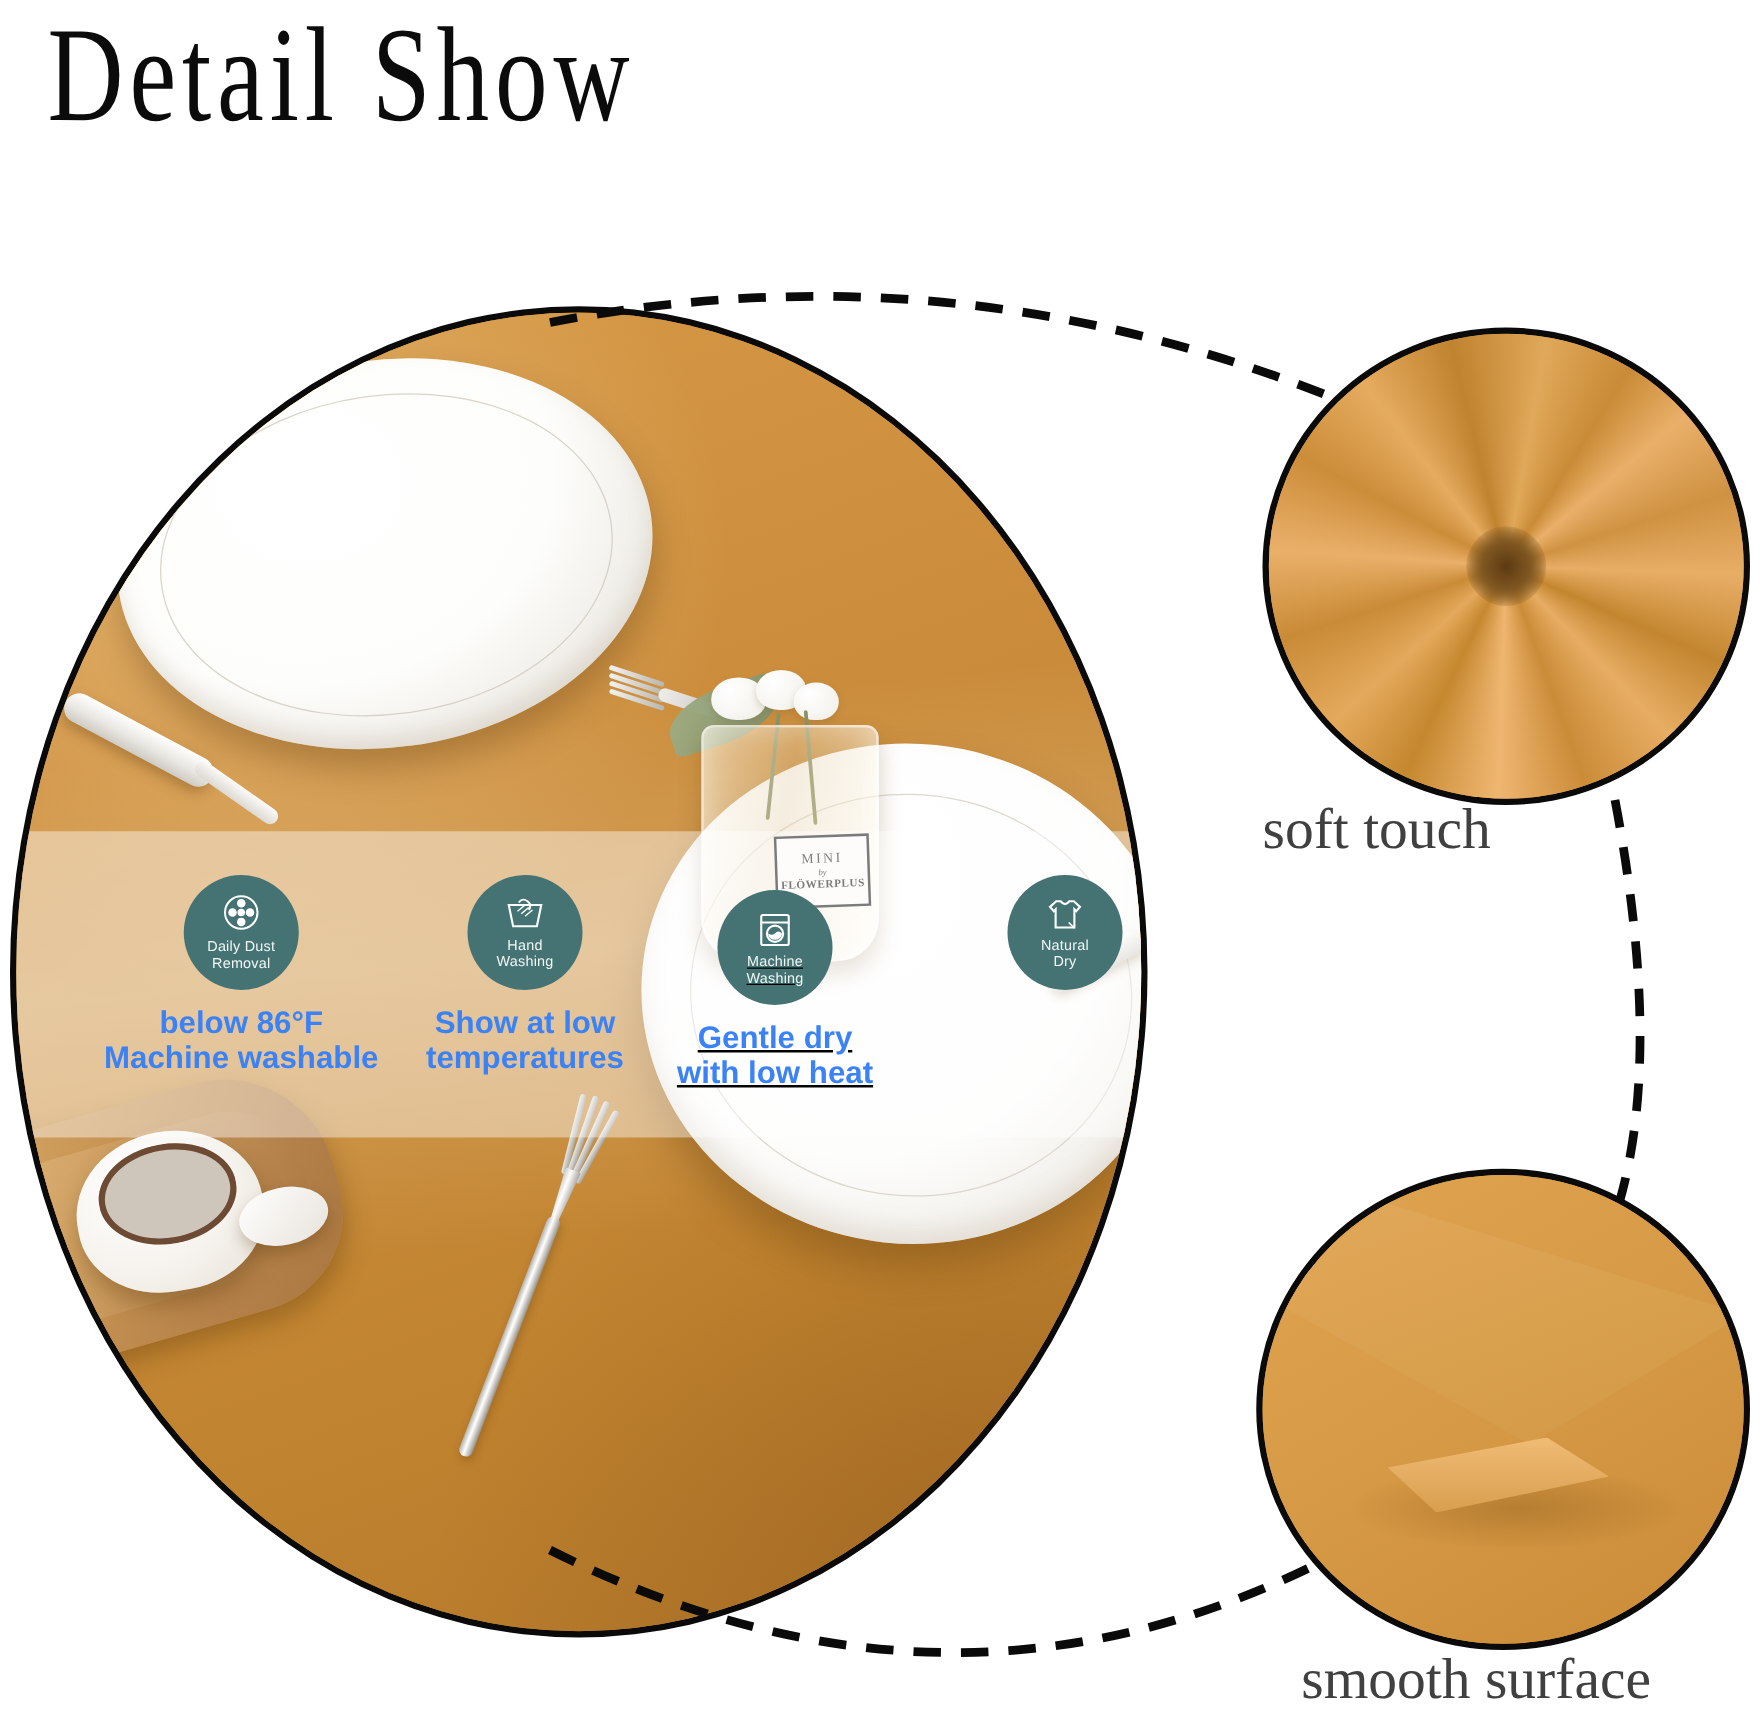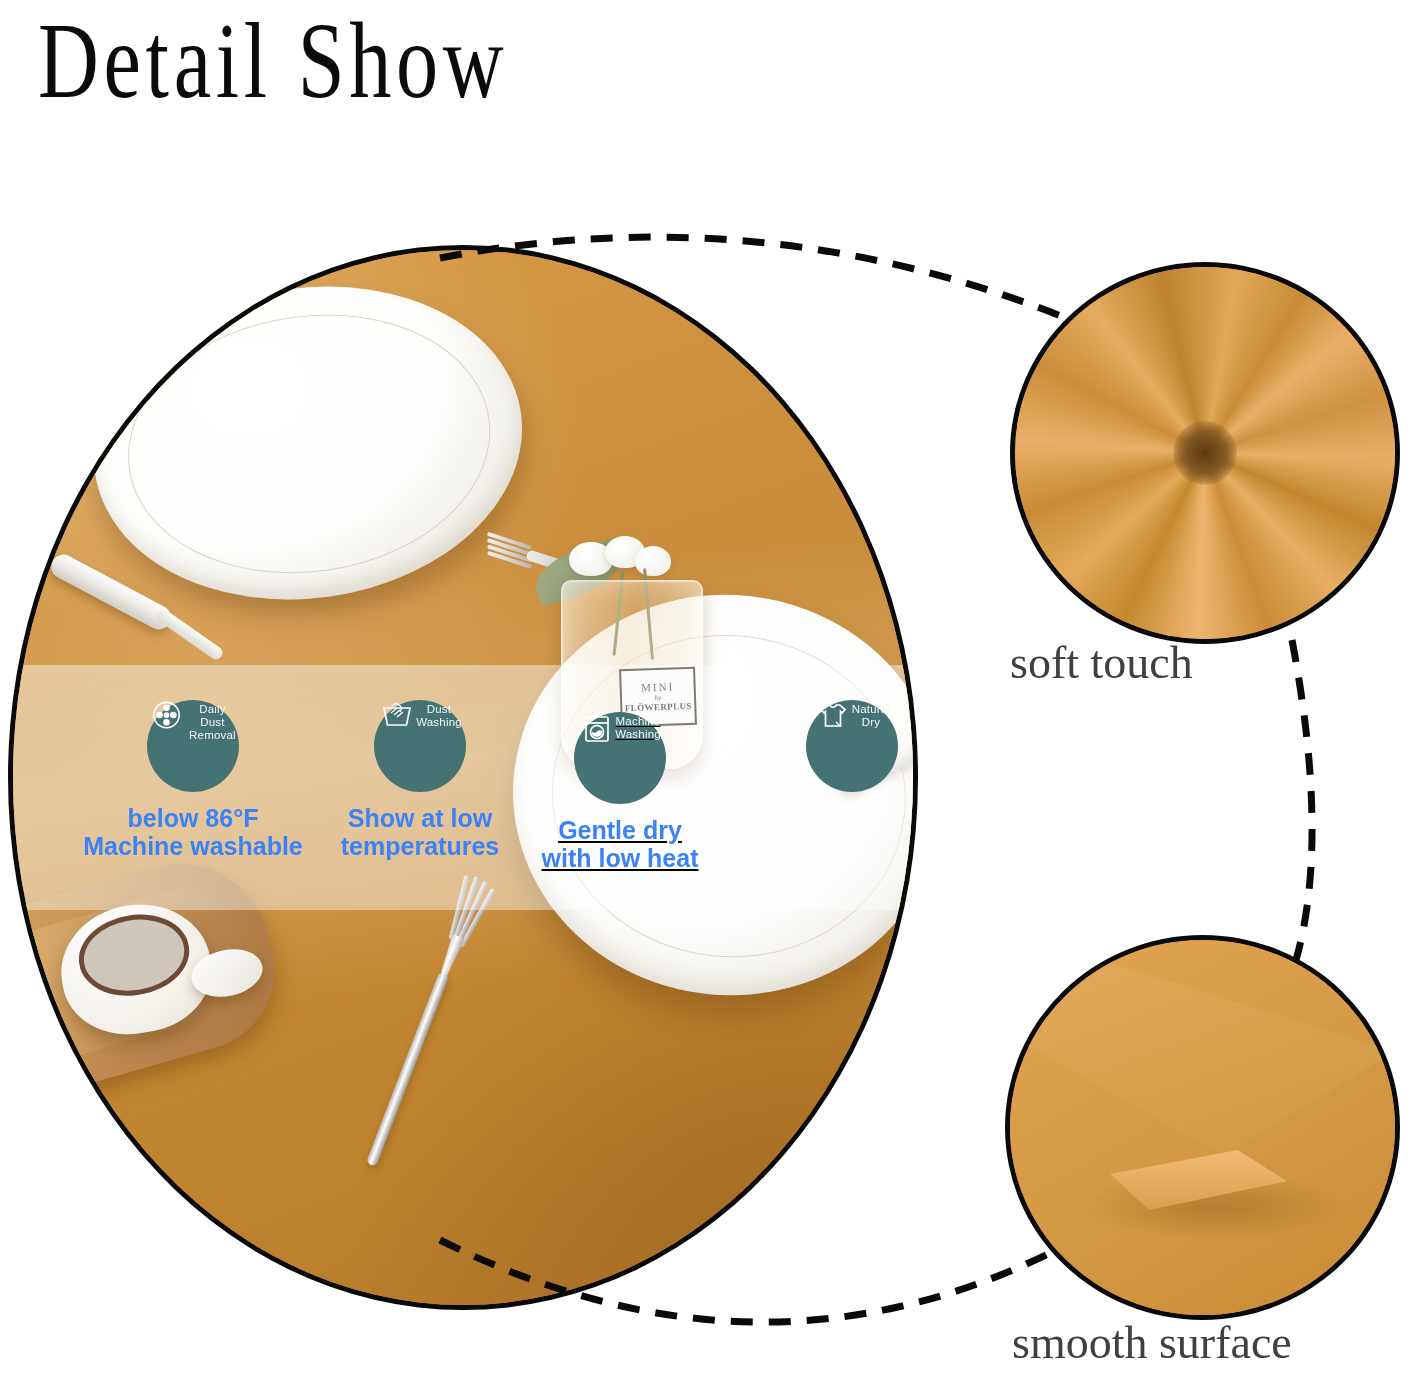--- a/index.html
+++ b/index.html
@@ -169,21 +169,21 @@
     position:absolute;left:0;top:415px;width:100%;height:245px;
     background:rgba(255,255,255,.42);
   }
 
   
   .care-row{position:absolute;left:0;top:700px;width:950px;}
   .care-item{position:absolute;text-align:center;}
   .badge{
     width:92px;height:92px;border-radius:50%;
     background:#457373;margin:0 auto;
-    display:flex;flex-direction:row;align-items:flex-start;justify-content:center;
+    display:flex;flex-direction:column;align-items:center;justify-content:center;
     color:#fff;
   }
   .badge svg{display:block;}
   .badge-text{
     font-size:11.5px;line-height:1.12;margin-top:3px;
     letter-spacing:.2px;color:#f2f7f6;
   }
   .care-label{
     margin-top:12px;font-size:25px;font-weight:700;color:#3b82f6;
     line-height:1.12;white-space:nowrap;
@@ -235,21 +235,21 @@
 
   
   .connectors{position:absolute;left:0;top:0;width:1410px;height:1374px;pointer-events:none;}
 
   
   .caption{
     position:absolute;font-family:"Liberation Serif",serif;
     font-size:46px;color:#404040;white-space:nowrap;
   }
   .cap-soft{left:1010px;top:636px;}
-  .cap-smooth{left:1012px;top:1316px;}
+  .cap-smooth{left:1041px;top:1316px;}
 </style>
 </head>
 <body>
 
 <div class="title">Detail Show</div>
 
 <div class="main-circle">
   <div class="cloth-bg"></div>
   <div class="cloth-sheen"></div>
 
@@ -323,21 +323,21 @@
   </div>
 
   <div class="care-item" style="left:300px;top:0;width:240px;">
     <div class="badge">
       <svg width="38" height="32" viewBox="0 0 38 32" fill="none" stroke="#fff" stroke-width="1.7">
         <path d="M6 8 H32 L28.5 25 H9.5 Z"></path>
         <path d="M14 6 q3 -4 7 -1 q4 3 1 7" stroke-width="1.5"></path>
         <path d="M13 13 l6 -5 M16 15 l6 -5 M19 17 l6 -5" stroke-width="1.2"></path>
       </svg>
       <div class="badge-text">
-        <div>Dust</div>
+        <div>Hand</div>
         <div>Washing</div>
       </div>
     </div>
     <div class="care-label">
       <div>Show at low</div>
       <div>temperatures</div>
     </div>
   </div>
 
   <div class="care-item" style="left:500px;top:12px;width:240px;text-decoration:underline;">

